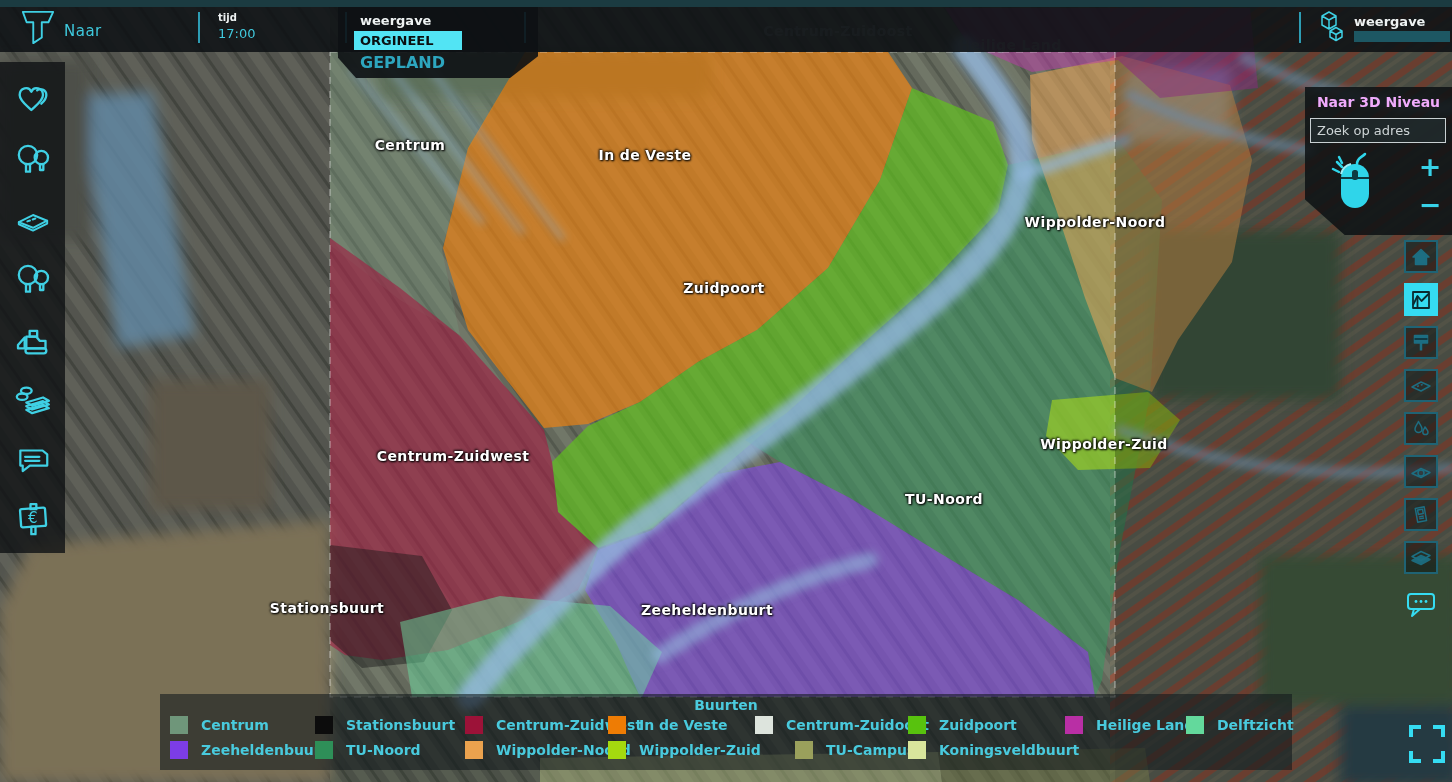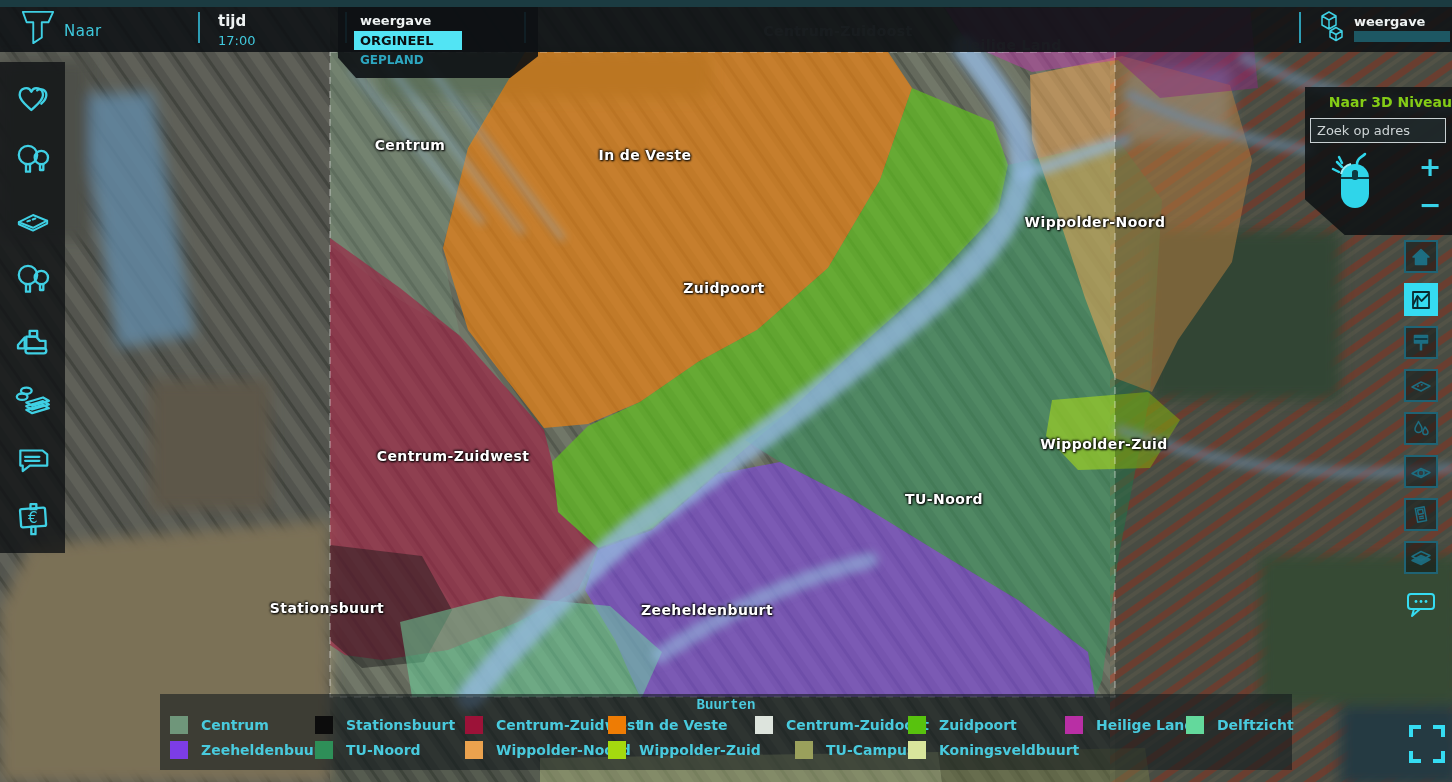--- a/index.html
+++ b/index.html
@@ -19,50 +19,50 @@
   
   #topstrip { position:absolute; left:0; top:0; width:100%; height:7px;
               background:#1b3b41; z-index:22; }
   #header { position:absolute; left:0; top:0; width:100%; height:52px;
             background:rgba(13,17,20,.9); z-index:20; }
   .vdiv { position:absolute; top:12px; width:2px; height:31px; background:#2d9db4; }
   #logo { position:absolute; left:17px; top:9px; }
   #city-name { position:absolute; left:64px; top:22px; color:#3ec9dd; font-size:15px;
                letter-spacing:.5px; }
   #time-block { position:absolute; left:218px; top:12px; }
-  #time-block .lbl { color:#eef2f2; font-size:15px; font-weight:bold; }
+  #time-block .lbl { color:#eef2f2; font-size:10px; font-weight:bold; }
   #time-block .val { color:#41c9dd; font-size:13px; margin-top:3px; }
   #view-flag { position:absolute; left:338px; top:0; width:200px; height:78px;
                background:rgba(13,17,20,.9); z-index:21;
                clip-path:polygon(0 0,100% 0,100% 72%,86% 100%,9% 100%,0 74%); }
   #view-flag .lbl { color:#eef2f2; font-size:13px; font-weight:bold; margin:13px 0 2px 22px; }
   #view-selected { display:inline-block; margin-left:16px; background:#52e4f4; color:#0b0f10;
                    font-size:13px; font-weight:bold; padding:2px 10px 2px 6px; min-width:108px;
                    cursor:pointer; }
-  #view-alt { color:#2da6bf; font-size:12px; font-weight:bold; margin:3px 0 6px 22px; cursor:pointer; }
+  #view-alt { color:#2da6bf; font-size:16px; font-weight:bold; margin:3px 0 6px 22px; cursor:pointer; }
   #progress-block { position:absolute; left:1316px; top:8px; }
   #progress-block .lbl { position:absolute; left:38px; top:6px; color:#eef2f2;
                          font-size:13px; font-weight:bold; }
   #progress-track { position:absolute; left:38px; top:23px; width:96px; height:11px;
                     background:#1d5763; }
 
   
   #left-toolbar { position:absolute; left:0; top:62px; width:65px; height:491px;
                   background:rgba(15,18,20,.8); z-index:15; display:flex; flex-direction:column;
                   align-items:center; padding-top:14px; gap:13px; }
   .side-btn { width:48px; height:47px; display:flex; align-items:center; justify-content:center;
               cursor:pointer; }
   .side-btn svg { stroke:#3fd0e4; fill:none; stroke-width:1.4; stroke-linejoin:round;
                   stroke-linecap:round; }
 
   
   #right-panel { position:absolute; left:1305px; top:87px; width:147px; height:148px;
                  background:rgba(13,17,20,.86); z-index:15;
                  clip-path:polygon(0 0,100% 0,100% 100%,27% 100%,0 76%); }
-  #to3d { text-align:right; color:#84cc16; font-size:14px; font-weight:bold;
+  #to3d { text-align:center; color:#f0abfc; font-size:14px; font-weight:bold;
           margin-top:7px; cursor:pointer; }
   #addr-search { position:absolute; left:5px; top:31px; width:136px; height:25px;
                  background:rgba(33,41,43,.92); border:1px solid #c8d0d2; color:#d5dadb;
                  font-size:13px; padding:0 6px; font-family:"DejaVu Sans", sans-serif; }
   #addr-search::placeholder { color:#cdd4d5; opacity:1; }
   #mouse-hint { position:absolute; left:22px; top:63px; }
   .zoom-btn { position:absolute; left:108px; width:34px; height:30px; color:#37d2e8;
               font-size:27px; font-weight:bold; text-align:center; line-height:28px;
               cursor:pointer; }
   #zoom-in { top:66px; } #zoom-out { top:104px; }
@@ -75,21 +75,21 @@
   .tool-btn svg { stroke:#1d6e82; fill:none; stroke-width:1.5; stroke-linejoin:round; }
   .tool-btn.active { background:#35dcf2; border-color:#35dcf2; }
   .tool-btn.active svg { stroke:#0a2a30; }
   .tool-btn.bubble { border:none; background:none; margin-top:4px; }
   .tool-btn.bubble svg { stroke:#35dcf2; stroke-width:2; }
 
   
   #legend { position:absolute; left:160px; top:694px; width:1132px; height:76px;
             background:rgba(18,24,27,.58); z-index:15; }
   #legend-title { position:absolute; top:3px; width:100%; text-align:center; color:#4bcbde;
-                  font-size:14px; font-weight:bold;font-family:Liberation Mono, monospace; }
+                  font-size:14px; font-weight:bold; }
   .leg-item { position:absolute; display:flex; align-items:center; gap:13px; }
   .leg-swatch { width:18px; height:18px; flex:none; }
   .leg-label { color:#49cadd; font-size:14px; font-weight:bold; white-space:nowrap; }
 
   
   #fullscreen-btn { position:absolute; left:1408px; top:724px; width:38px; height:40px;
                     z-index:15; cursor:pointer; }
   #fullscreen-btn svg { stroke:#35dcf2; fill:none; stroke-width:4; }
 </style>
 </head>

